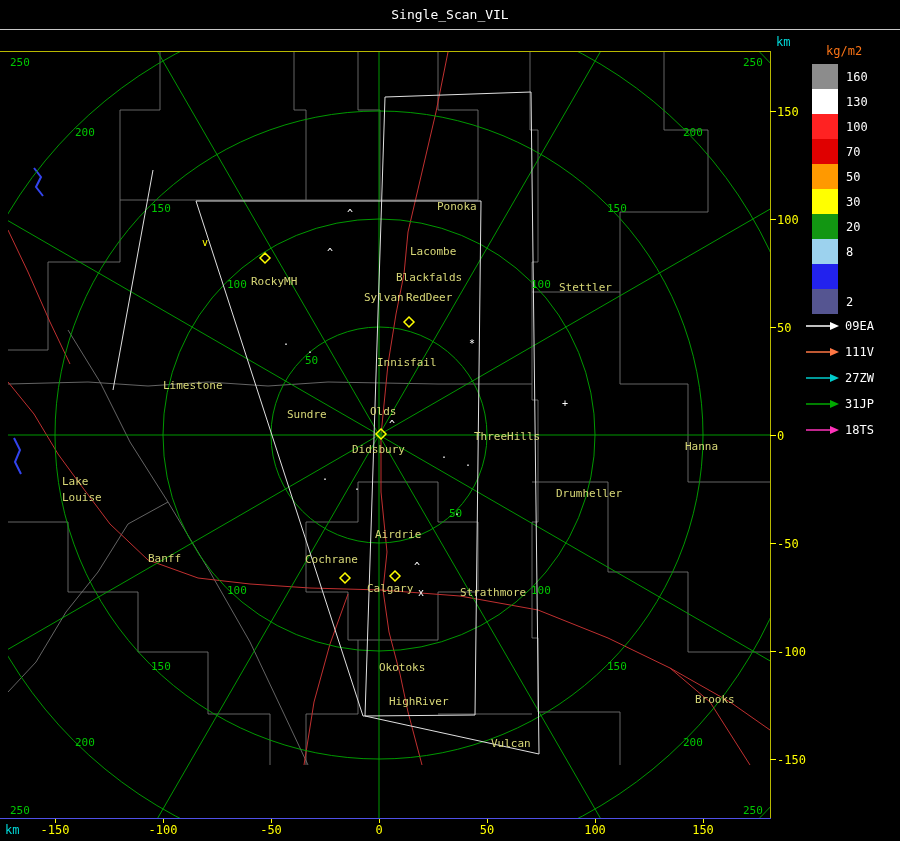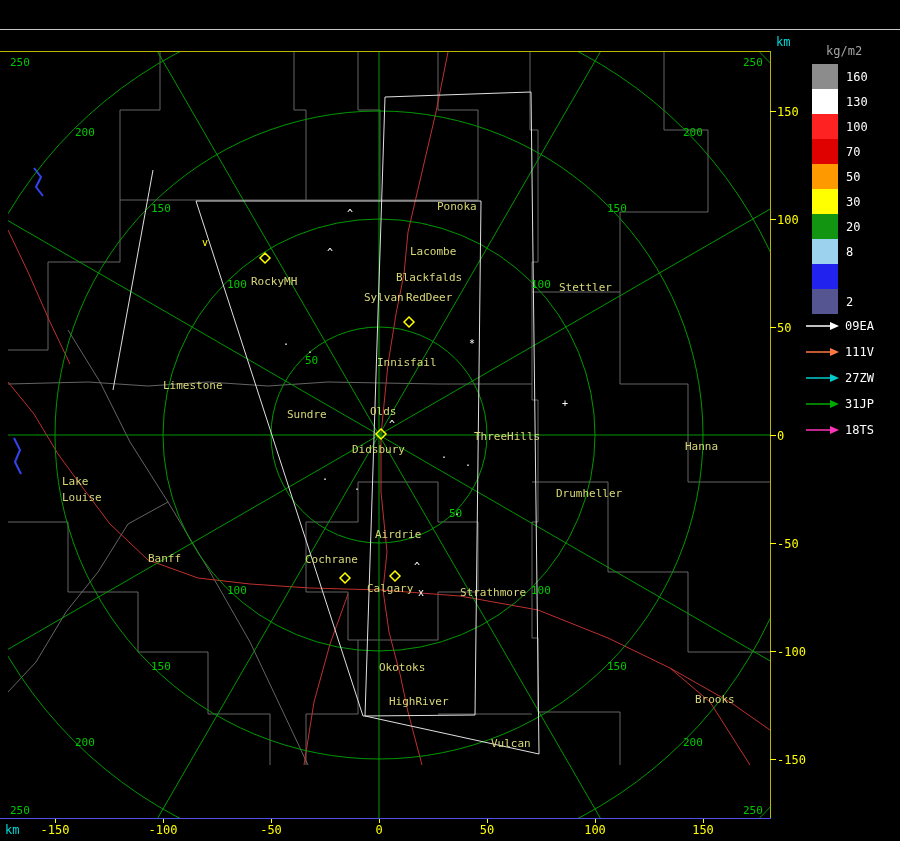--- a/index.html
+++ b/index.html
@@ -14,41 +14,44 @@
   .yaxis-unit { position:absolute; top:35px; left:776px; color:#00d8d8; font-size:12px; }
   .map-top-border { position:absolute; top:51px; left:0; width:771px; height:1px; background:#b8b800; }
   .map-right-border { position:absolute; top:51px; left:770px; width:1px; height:768px; background:#b8b800; }
   .map { position:absolute; top:52px; left:8px; background:#000; }
   .xaxis-line { position:absolute; top:818px; left:0; width:771px; height:1px; background:#5050e8; }
   .ytick { position:absolute; left:770px; width:6px; height:1px; background:#ffff00; }
   .ylab { position:absolute; left:777px; color:#ffff00; font-size:12px; }
   .xtick { position:absolute; top:819px; width:1px; height:4px; background:#ffff00; }
   .xlab { position:absolute; top:823px; width:44px; text-align:center; color:#ffff00; font-size:12px; }
   .xaxis-unit { position:absolute; top:823px; left:5px; color:#00d8d8; font-size:12px; }
-  .cb-unit { position:absolute; top:44px; left:826px; color:#a3a3a3; font-size:12px; }
+  .cb-unit { position:absolute; top:44px; left:826px; color:#f97316; font-size:12px; }
   .colorbar { position:absolute; top:64px; left:812px; }
   .stn-legend { position:absolute; top:318px; left:804px; }
   svg text { font-family:"DejaVu Sans Mono", monospace; }
   .cty { fill:none; stroke:#767676; stroke-width:1; opacity:.85; }
   .rd  { fill:none; stroke:#c03030; stroke-width:1; }
   .rv  { fill:none; stroke:#3344ee; stroke-width:2; }
   .ring, .spoke { fill:none; stroke:#00a000; stroke-width:1; opacity:.95; }
   .cov { fill:none; stroke:#e0e0e0; stroke-width:1; }
   .rlab { fill:#00c800; font-size:11px; }
   .city { fill:#d8d878; font-size:11px; }
   .mk { font-size:10px; text-anchor:middle; }
   .site { fill:none; stroke-width:1.5; }
   .cb-lab { fill:#ffffff; font-size:12px; }
   .stn-lab { fill:#ffffff; font-size:12px; }
 </style>
 </head>
 <body>
 
 <div class="app">
 
+  <div class="title-bar">
+    <span class="title">Single_Scan_VIL</span>
+  </div>
   <div class="title-sep"></div>
 
   <span class="yaxis-unit">km</span>
   <div class="map-top-border"></div>
   <div class="map-right-border"></div>
 
   <svg class="map" width="762" height="766" viewBox="0 0 762 766">
     <g>
       <polyline class="cty" points="522,0 522,78 530,78 530,210 524,210 524,348 530,348 530,470 524,470 524,586 530,586 530,660 612,660 612,713"></polyline>
       <polyline class="cty" points="286,0 286,58 298,58 298,148 112,148 112,210 40,210 40,298 0,298"></polyline>

